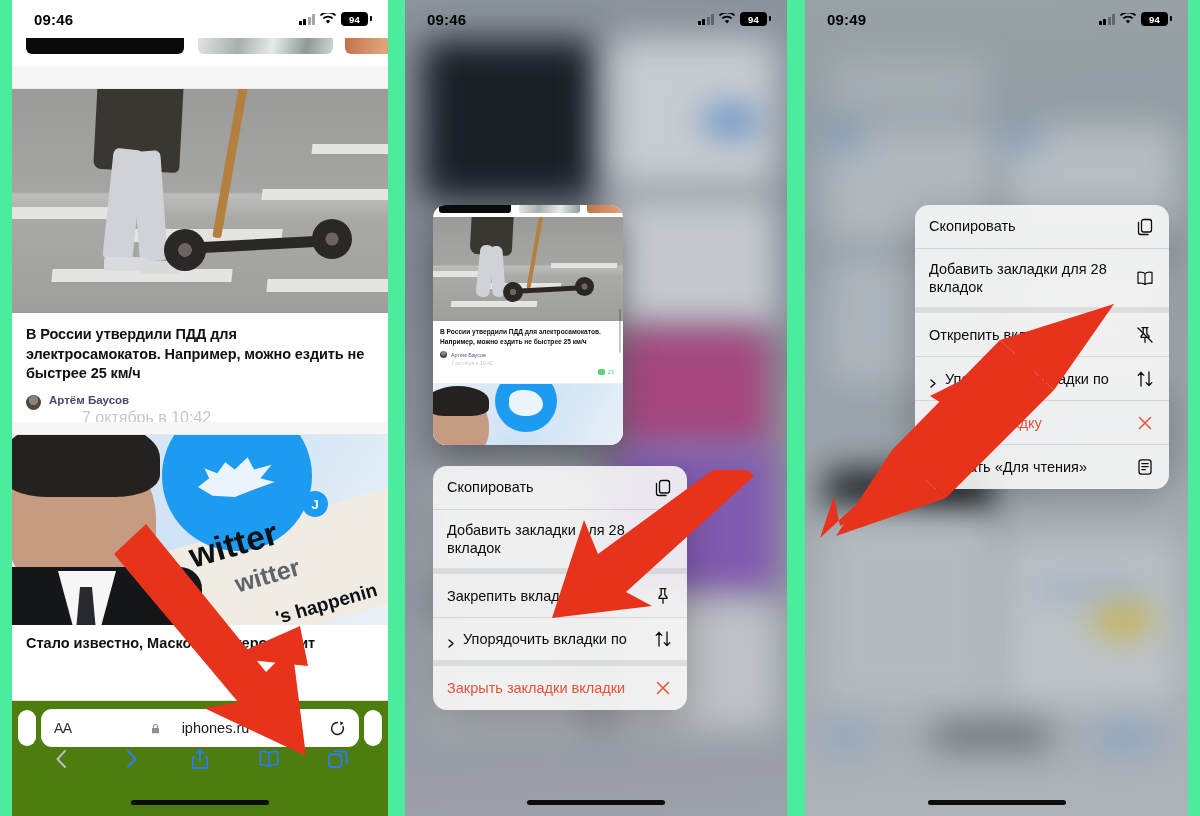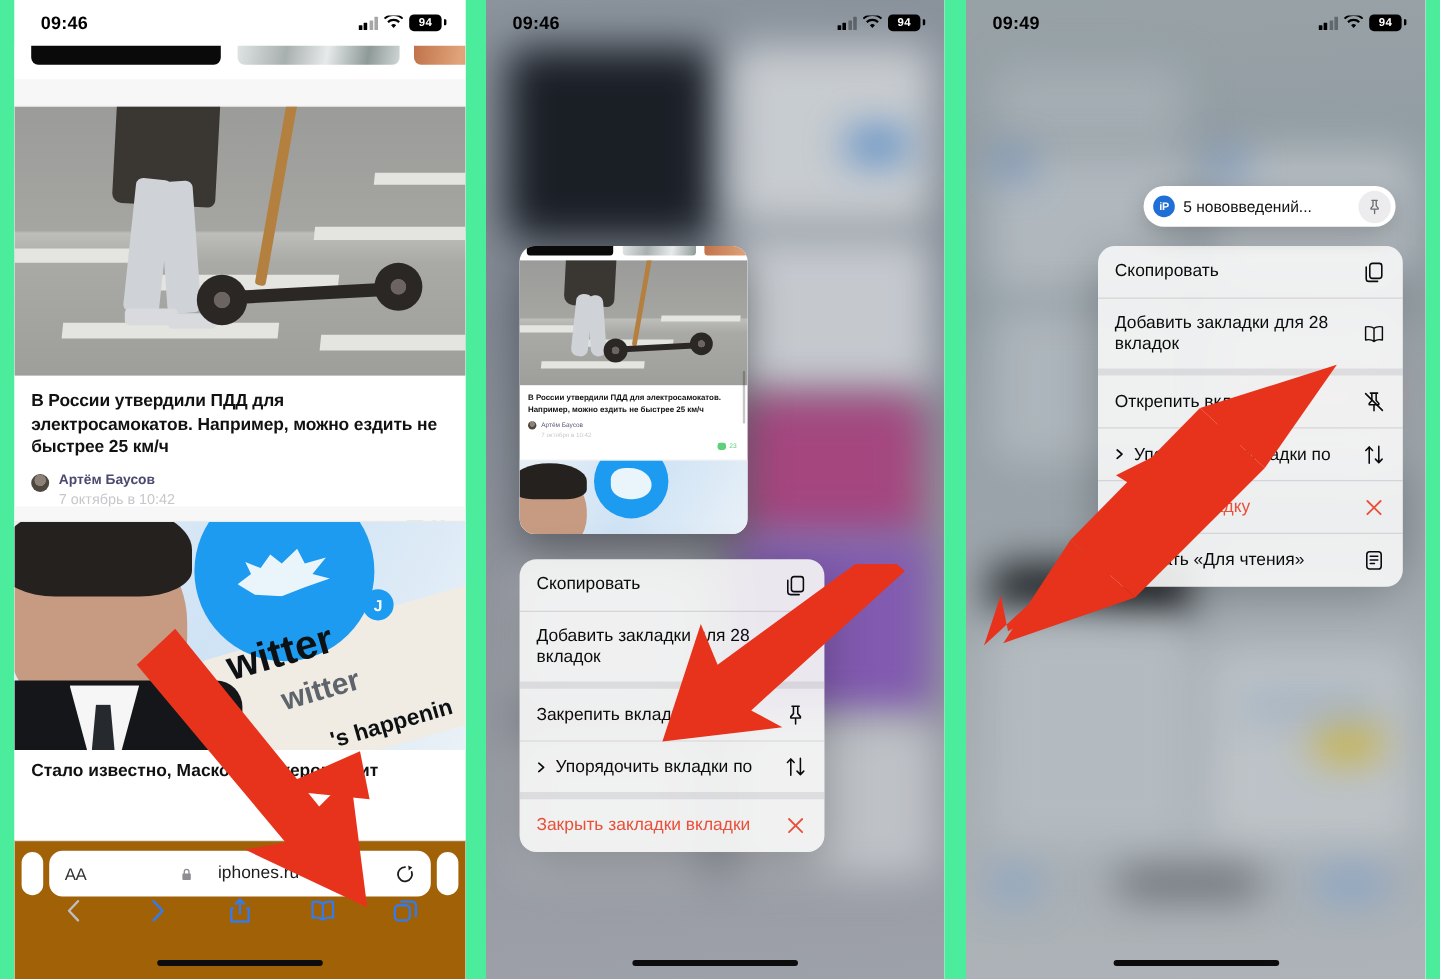--- a/index.html
+++ b/index.html
@@ -139,21 +139,21 @@
     font-size:14.5px; font-weight:bold; color:#111;
     line-height:1.35; padding:12px 14px 0 14px; letter-spacing:-0.1px;
   }
   .art-meta { padding:10px 14px 0 14px; display:flex; gap:8px; align-items:flex-start; }
   .avatar {
     width:15px; height:15px; border-radius:50%; flex:0 0 auto; margin-top:1px;
     background:radial-gradient(circle at 50% 35%,#8d8277 0 38%, #4e4740 40% 100%);
   }
   .meta-col { display:flex; flex-direction:column; gap:3px; }
   .author { font-size:11.5px; color:#4a4a70; font-weight:600; }
-  .date { font-size:12px; color:#c7c7cc; }
+  .date { font-size:16px; color:#c7c7cc;margin-left:33px; }
   .art-foot { display:flex; justify-content:flex-end; align-items:center;
               gap:6px; padding:8px 16px 12px 0; }
   .cmt-ic { width:14px; height:12px; background:#5ed07a;
             border-radius:3px; position:relative; }
   .cmt-ic::after{ content:""; position:absolute; left:2px; bottom:-3px;
             border-left:4px solid #5ed07a; border-bottom:4px solid transparent; }
   .cmt-n { font-size:12px; color:#5ed07a; font-weight:600; }
 
   
   .photo-musk {
@@ -212,21 +212,21 @@
     background:#262a2e; clip-path:polygon(20% 0,80% 0,100% 100%,0 100%);
   }
   .art-title-cut {
     font-size:14.5px; font-weight:bold; color:#111;
     padding:10px 14px 0 14px; white-space:nowrap; overflow:hidden;
   }
 
   
   .safari-chrome {
     position:absolute; left:0; right:0; bottom:0; height:116px;
-    background:#a16207;
+    background:#4d7c0f;
     border-top:1px solid #e2e2e4;
     z-index:20;
   }
   .url-row {
     position:absolute; top:8px; left:6px; right:6px; height:38px;
     display:flex; align-items:center; gap:5px;
   }
   .url-side {
     width:18px; height:36px; background:#fff; border-radius:9px; flex:0 0 auto;
   }
@@ -302,21 +302,21 @@
     display:flex; align-items:center; justify-content:space-between;
     gap:8px; padding:11px 14px; min-height:44px;
     font-size:14.5px; color:#0b0b0c;
     border-bottom:.5px solid rgba(60,60,67,.14);
     position:relative;
   }
   .ctx-item:last-child { border-bottom:none; }
   .ctx-item.group-gap { border-bottom:6px solid rgba(120,120,128,.16); }
   .ctx-label { line-height:1.25; }
   .ctx-item.danger .ctx-label { color:#e8503a; }
-  .ctx-left { display:flex; align-items:center; gap:7px; }
+  .ctx-left { display:flex; align-items:flex-end; gap:7px; }
   .chev { width:9px; height:9px; flex:0 0 auto; }
   .ctx-ic { width:20px; height:20px; flex:0 0 auto; }
   .ctx-item.danger .ctx-ic { color:#e8503a; }
 
   
   .pin-pill {
     position:absolute; left:148px; top:155px; width:210px; height:34px;
     background:#fff; border-radius:17px;
     display:flex; align-items:center; gap:7px; padding:0 4px 0 8px;
     box-shadow:0 6px 20px rgba(0,0,0,.22);
@@ -643,29 +643,20 @@
             </span>
           <svg class="wifi-ic" viewBox="0 0 16 12">
             <path d="M8 10.4 5.9 8.1a3 3 0 0 1 4.2 0zM3.9 6.1a6 6 0 0 1 8.2 0l1.2-1.3a7.8 7.8 0 0 0-10.6 0zM1 3.1a10 10 0 0 1 14 0l1.1-1.2a11.7 11.7 0 0 0-16.2 0z" fill="#000"></path>
           </svg>
           <span class="battery">
             <span>94</span>
           </span>
         </span>
       </div>
 
-      <div class="pin-pill">
-        <span class="pin-fav">iP</span>
-        <span class="pin-title">5 нововведений...</span>
-        <span class="pin-btn">
-          <svg width="15" height="15" viewBox="0 0 20 20">
-            <path d="M7 2.6h6M8.2 2.6v6.1L6 11.2v1.1h8v-1.1l-2.2-2.5V2.6M10 12.3v5" stroke="#6d6d72" stroke-width="1.5" fill="none" stroke-linecap="round" stroke-linejoin="round"></path>
-          </svg>
-        </span>
-      </div>
 
       <div class="ctx-menu" id="ctx-3">
         <div class="ctx-item">
           <span class="ctx-left">
               <span class="ctx-label">Скопировать</span>
             </span>
           <svg class="ctx-ic" viewBox="0 0 20 20">
             <rect x="6.5" y="2.5" width="10" height="12.5" rx="2.2" stroke="#0b0b0c" stroke-width="1.3" fill="none"></rect>
             <path d="M13 17.5H5.8A2.3 2.3 0 0 1 3.5 15.2V5.5" stroke="#0b0b0c" stroke-width="1.3" fill="none" stroke-linecap="round"></path>
           </svg>

